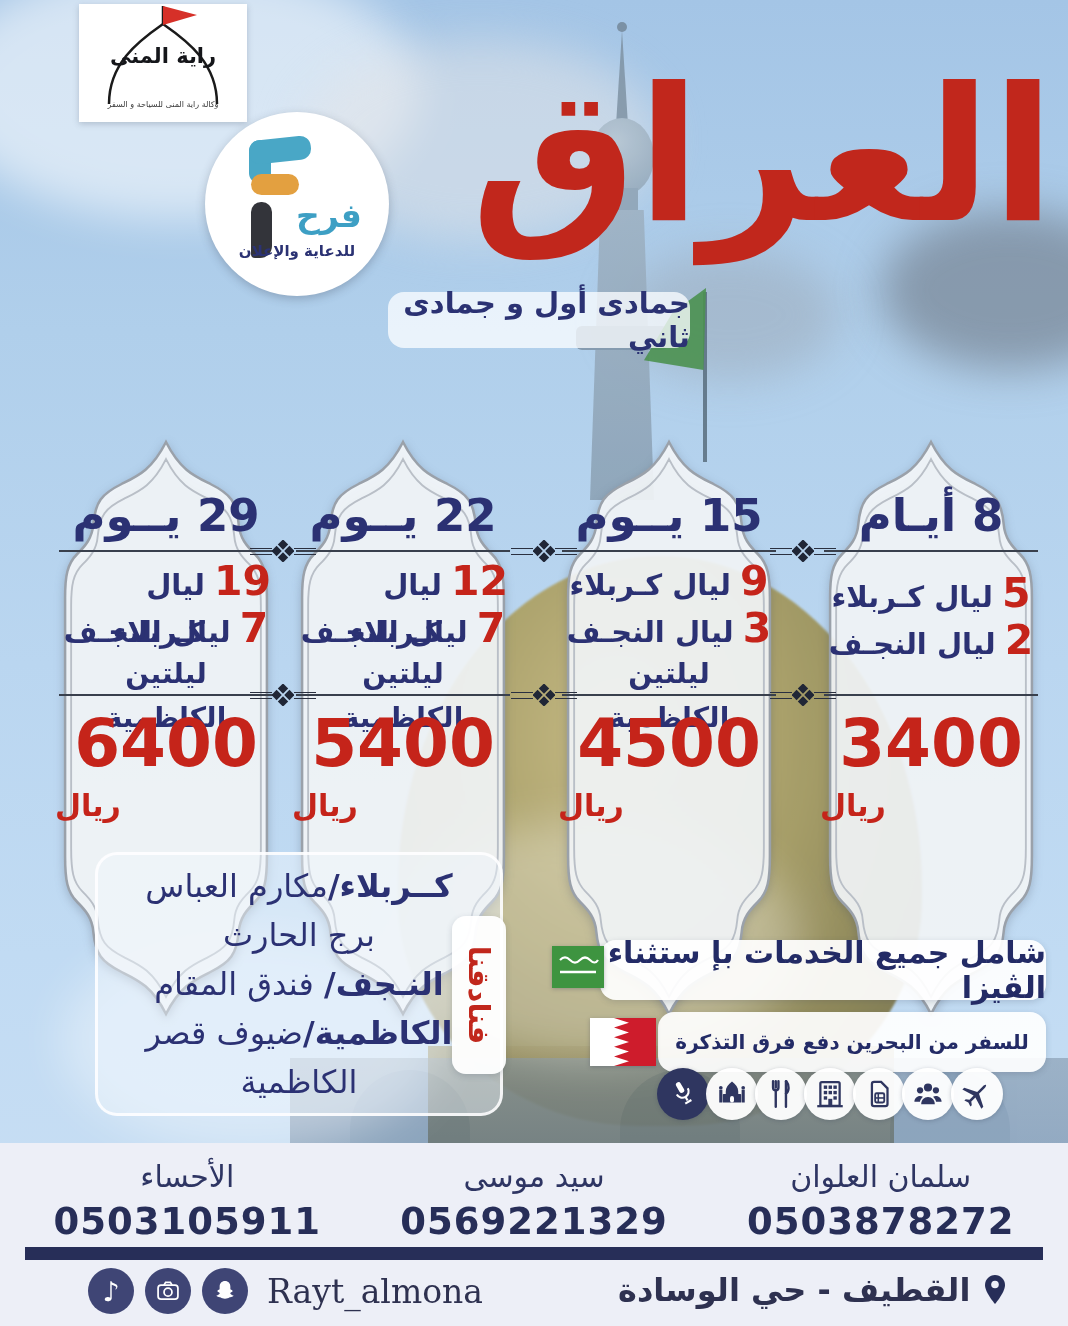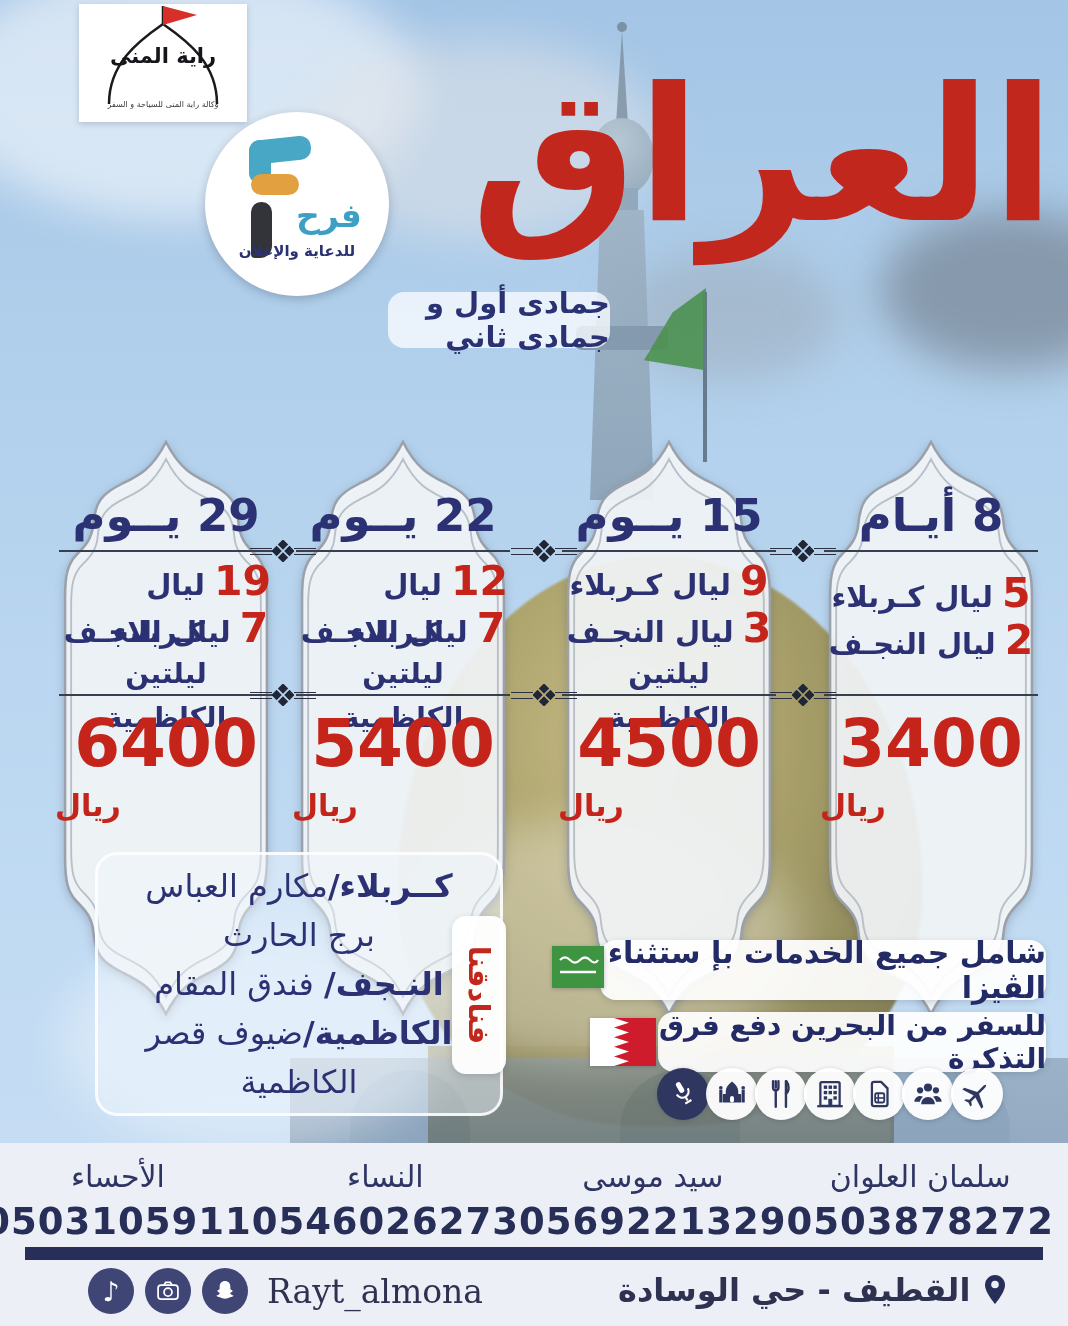--- a/index.html
+++ b/index.html
@@ -40,21 +40,21 @@
   .flogo{position:absolute;left:205px;top:112px;width:184px;height:184px;background:#fff;border-radius:50%;box-shadow:0 3px 10px rgba(60,70,90,.3);}
   .fm{position:absolute;border-radius:11px;}
   .fm-top{left:44px;top:26px;width:62px;height:24px;background:#49a7c6;transform:rotate(-6deg);}
   .fm-stemtop{left:44px;top:28px;width:22px;height:44px;background:#49a7c6;}
   .fm-mid{left:46px;top:62px;width:48px;height:21px;background:#e3a040;}
   .fm-stem{left:46px;top:90px;width:21px;height:56px;background:#33343a;border-radius:10px 10px 12px 4px;}
   .flogo-name{position:absolute;left:86px;top:84px;width:76px;text-align:center;font-size:33px;font-weight:bold;color:#3d9fc4;}
   .flogo-sub{position:absolute;left:10px;top:130px;width:164px;text-align:center;font-size:15px;font-weight:bold;color:#2b3273;}
   
   .title{position:absolute;left:615px;top:40px;width:440px;text-align:center;font-size:186px;line-height:1.25;font-weight:bold;color:#c1271c;}
-  .date-badge{position:absolute;left:388px;top:292px;width:222px;height:56px;border-radius:16px;background:rgba(250,252,255,.78);
+  .date-badge{position:absolute;left:388px;top:292px;width:302px;height:56px;border-radius:16px;background:rgba(250,252,255,.78);
     display:flex;align-items:center;justify-content:center;font-size:29px;font-weight:bold;color:#2b3273;}
   
   .panel{position:absolute;top:436px;width:222px;height:600px;}
   .panel svg.arch{position:absolute;left:0;top:0;width:100%;height:100%;filter:drop-shadow(0 3px 5px rgba(70,80,100,.3));}
   .p-duration{position:absolute;left:0;top:44px;width:100%;height:72px;line-height:72px;text-align:center;font-size:45px;font-weight:bold;color:#2b3173;}
   .p-divider{position:absolute;left:4px;right:4px;border-top:2.5px solid #39404d;}
   .d1{top:114px;} .d2{top:258px;}
   .p-nights{position:absolute;left:6px;right:6px;top:122px;height:134px;display:flex;flex-direction:column;justify-content:flex-start;}
   .p-nights.two{padding-top:12px;}
   .n-line{display:flex;align-items:baseline;justify-content:center;gap:9px;height:47px;}
@@ -72,21 +72,21 @@
     display:flex;flex-direction:column;justify-content:center;text-align:center;padding:6px 14px;}
   .h-line{font-size:32px;line-height:49px;color:#2b3173;}
   .h-line b{font-weight:bold;}
   .hotels-tab{position:absolute;left:452px;top:916px;width:54px;height:158px;background:rgba(255,255,255,.95);border-radius:14px;
     display:flex;align-items:center;justify-content:center;box-shadow:0 2px 6px rgba(60,70,90,.2);}
   .hotels-tab span{transform:rotate(90deg);white-space:nowrap;font-size:29px;font-weight:bold;color:#c1271c;}
   
   .note-pill{position:absolute;height:60px;border-radius:16px;background:rgba(255,255,255,.92);
     display:flex;align-items:center;justify-content:center;font-weight:bold;color:#232b66;box-shadow:0 2px 6px rgba(60,70,90,.2);}
   .np1{left:600px;top:940px;width:446px;font-size:30px;}
-  .np2{left:658px;top:1012px;width:388px;font-size:28px;}
+  .np2{left:658px;top:1012px;width:388px;font-size:20px;}
   .flag{position:absolute;box-shadow:0 1px 4px rgba(60,70,90,.35);}
   .flag-sa{left:552px;top:946px;width:52px;height:42px;}
   .flag-bh{left:590px;top:1018px;width:66px;height:48px;}
   
   .services{position:absolute;left:660px;top:1068px;display:flex;direction:ltr;gap:-2px;}
   .svc{width:52px;height:52px;border-radius:50%;margin-left:-3px;display:flex;align-items:center;justify-content:center;
     background:rgba(255,255,255,.95);box-shadow:0 1px 4px rgba(60,70,90,.3);}
   .svc.dark{background:#2f3660;}
   .svc svg{width:34px;height:34px;}
   
@@ -421,24 +421,20 @@
     <div class="contacts-row">
       <div class="contact">
         <div class="cname">سلمان العلوان</div>
         <div class="cphone">0503878272</div>
       </div>
       <div class="contact">
         <div class="cname">سيد موسى</div>
         <div class="cphone">0569221329</div>
       </div>
       <div class="contact">
-        <div class="cname">النساء</div>
-        <div class="cphone">0546026273</div>
-      </div>
-      <div class="contact">
         <div class="cname">الأحساء</div>
         <div class="cphone">0503105911</div>
       </div>
     </div>
     <div class="navy-bar"></div>
     <div class="footer-left">
       <div class="soc">
           <span class="note-glyph">♪</span>
         </div>
       <div class="soc">

